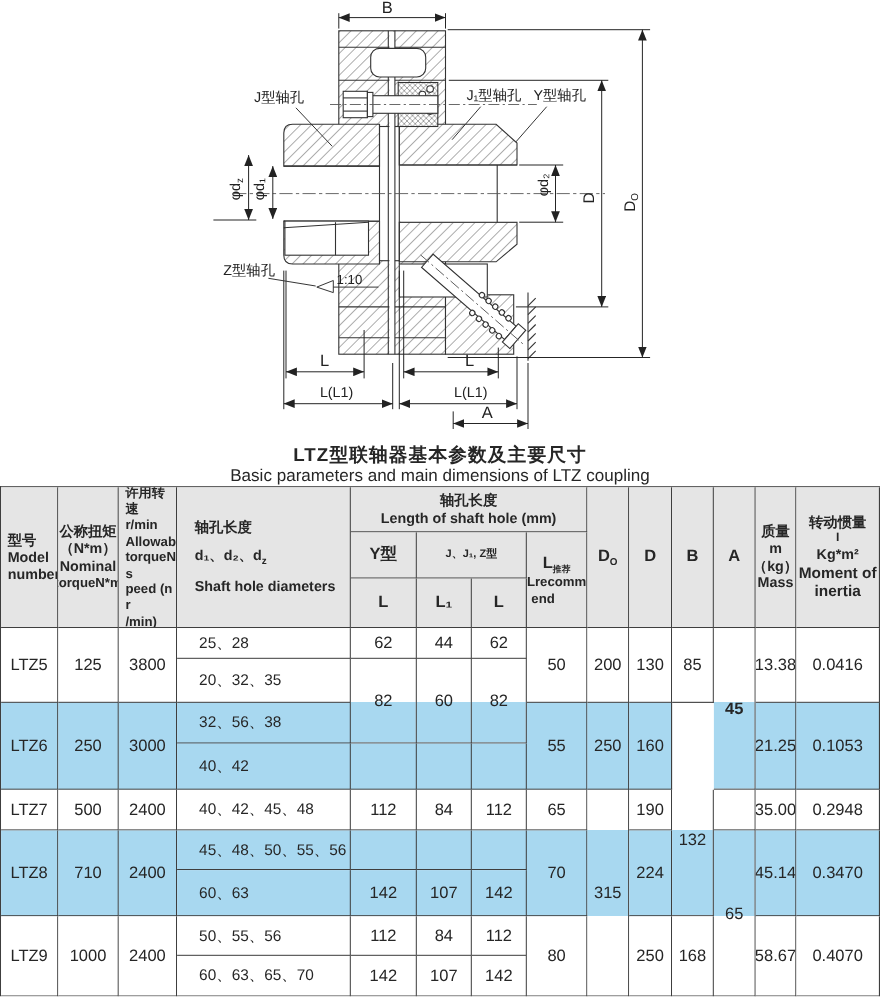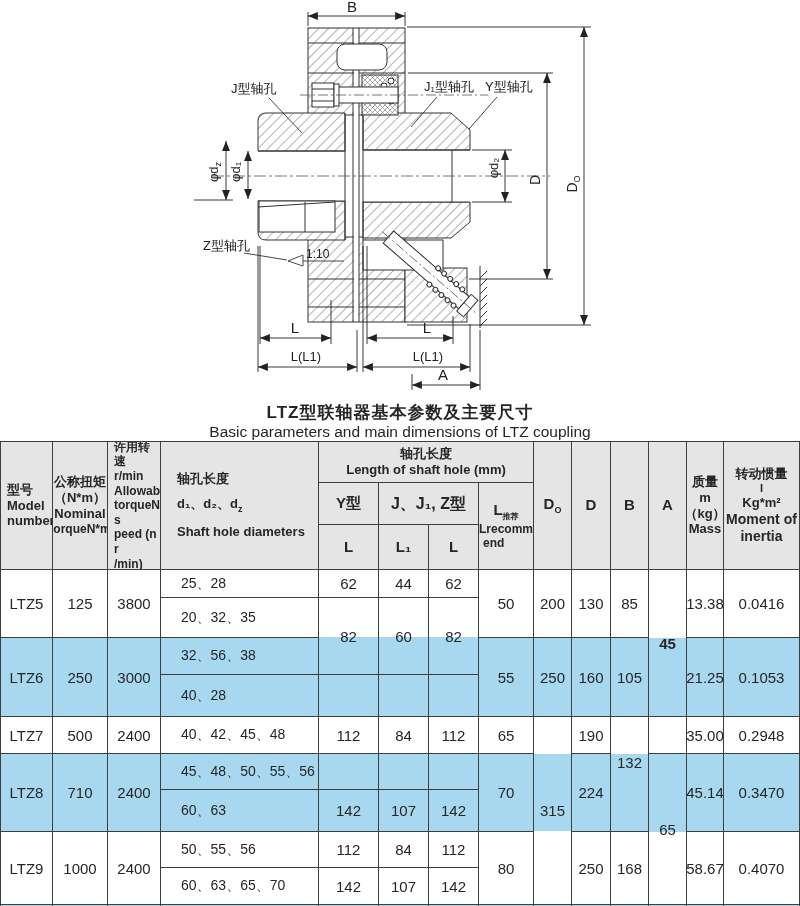--- a/index.html
+++ b/index.html
@@ -233,21 +233,21 @@
       <span><span>d₁、d₂、d</span><sub>z</sub></span>
       <span>Shaft hole diameters</span>
     </div>
     <div class="c hd" style="grid-area:1/5/2/9">
       <span>轴孔长度</span>
       <span>Length of shaft hole (mm)</span>
     </div>
     <div class="c hd" style="grid-area:2/5/3/6;font-size:15px">
       <span>Y型</span>
     </div>
-    <div class="c hd" style="grid-area:2/6/3/8;font-size:16px">
+    <div class="c hd" style="grid-area:2/6/3/8;font-size:10px">
       <span>J、J₁, Z型</span>
     </div>
     <div class="c hd" style="grid-area:2/8/4/9">
       <div style="font-size:15px"><span>L</span><sub class="cjk">推荐</sub></div>
       <span class="f12">Lrecomm</span>
       <span class="f12" style="align-self:flex-start;padding-left:4px">end</span>
     </div>
     <div class="c hd" style="grid-area:3/5/4/6;font-size:15px">
       <span>L</span>
     </div>
@@ -296,21 +296,21 @@
 
     <div class="c" style="grid-area:4/3/6/4">3800</div>
     <div class="c bg" style="grid-area:6/3/8/4">3000</div>
     <div class="c" style="grid-area:8/3/9/4">2400</div>
     <div class="c bg" style="grid-area:9/3/11/4">2400</div>
     <div class="c" style="grid-area:11/3/13/4">2400</div>
 
     <div class="c dia" style="grid-area:4/4/5/5">25、28</div>
     <div class="c dia" style="grid-area:5/4/6/5">20、32、35</div>
     <div class="c dia bg" style="grid-area:6/4/7/5">32、56、38</div>
-    <div class="c dia bg" style="grid-area:7/4/8/5">40、28</div>
+    <div class="c dia bg" style="grid-area:7/4/8/5">40、42</div>
     <div class="c dia" style="grid-area:8/4/9/5">40、42、45、48</div>
     <div class="c dia bg" style="grid-area:9/4/10/5">45、48、50、55、56</div>
     <div class="c dia bg" style="grid-area:10/4/11/5">60、63</div>
     <div class="c dia" style="grid-area:11/4/12/5">50、55、56</div>
     <div class="c dia" style="grid-area:12/4/13/5">60、63、65、70</div>
 
     <div class="c" style="grid-area:4/5/5/6">62</div>
     <div class="c g82" style="grid-area:5/5/7/6">82</div>
     <div class="c bg" style="grid-area:7/5/8/6"></div>
     <div class="c" style="grid-area:8/5/9/6">112</div>
@@ -347,21 +347,20 @@
     <div class="c bg" style="grid-area:6/9/8/10">250</div>
     <div class="c g315" style="grid-area:8/9/13/10">315</div>
 
     <div class="c" style="grid-area:4/10/6/11">130</div>
     <div class="c bg" style="grid-area:6/10/8/11">160</div>
     <div class="c" style="grid-area:8/10/9/11">190</div>
     <div class="c bg" style="grid-area:9/10/11/11">224</div>
     <div class="c" style="grid-area:11/10/13/11">250</div>
 
     <div class="c" style="grid-area:4/11/6/12">85</div>
-    <div class="c bg" style="grid-area:6/11/8/12">105</div>
     <div class="c g132" style="grid-area:8/11/11/12">132</div>
     <div class="c" style="grid-area:11/11/13/12">168</div>
 
     <div class="c g45" style="grid-area:4/12/8/13">45</div>
     <div class="c" style="grid-area:8/12/9/13"></div>
     <div class="c g65" style="grid-area:9/12/13/13">65</div>
 
     <div class="c" style="grid-area:4/13/6/14">13.38</div>
     <div class="c bg" style="grid-area:6/13/8/14">21.25</div>
     <div class="c" style="grid-area:8/13/9/14">35.00</div>

